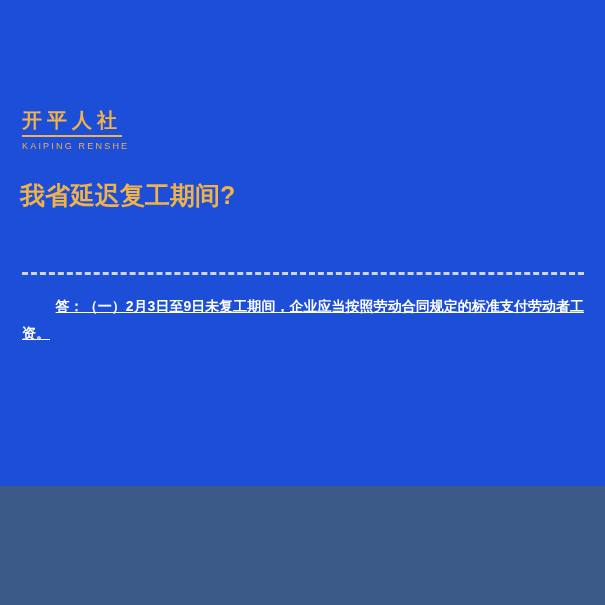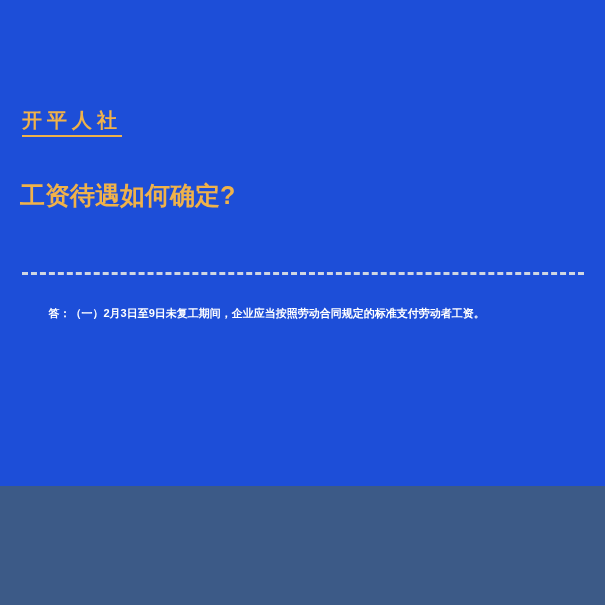--- a/index.html
+++ b/index.html
@@ -65,48 +65,50 @@
     position: absolute;
     left: 22px;
     top: 272px;
     width: 562px;
     height: 0;
     border-top: 3px dashed #cfd6e2;
   }
   .body-text {
     position: absolute;
     left: 22px;
-    top: 300px;
+    top: 293px;
     width: 562px;
     color: #ffffff;
-    font-size: 11px;
+    font-size: 14px;
     font-weight: bold;
     line-height: 27px;
     text-align: justify;
+    text-decoration: underline;
   }
   .para {
     margin: 0;
     text-indent: 2.4em;
   }
   .para + .para {
     margin-top: 0px;
   }
 </style>
 </head>
 <body>
 
 <div class="page">
 
   <div class="logo-block">
     <div class="logo-cn">开平人社</div>
     <div class="logo-divider"></div>
+    <div class="logo-en">KAIPING RENSHE</div>
   </div>
 
   <div class="headline">
-    <span class="line2">工资待遇如何确定?</span>
+    <span class="line2">我省延迟复工期间?</span>
   </div>
 
   <div class="dash-rule"></div>
 
   <div class="body-text">
     <p class="para">答：（一）2月3日至9日未复工期间，企业应当按照劳动合同规定的标准支付劳动者工资。</p>
   </div>
 
 </div>
 

